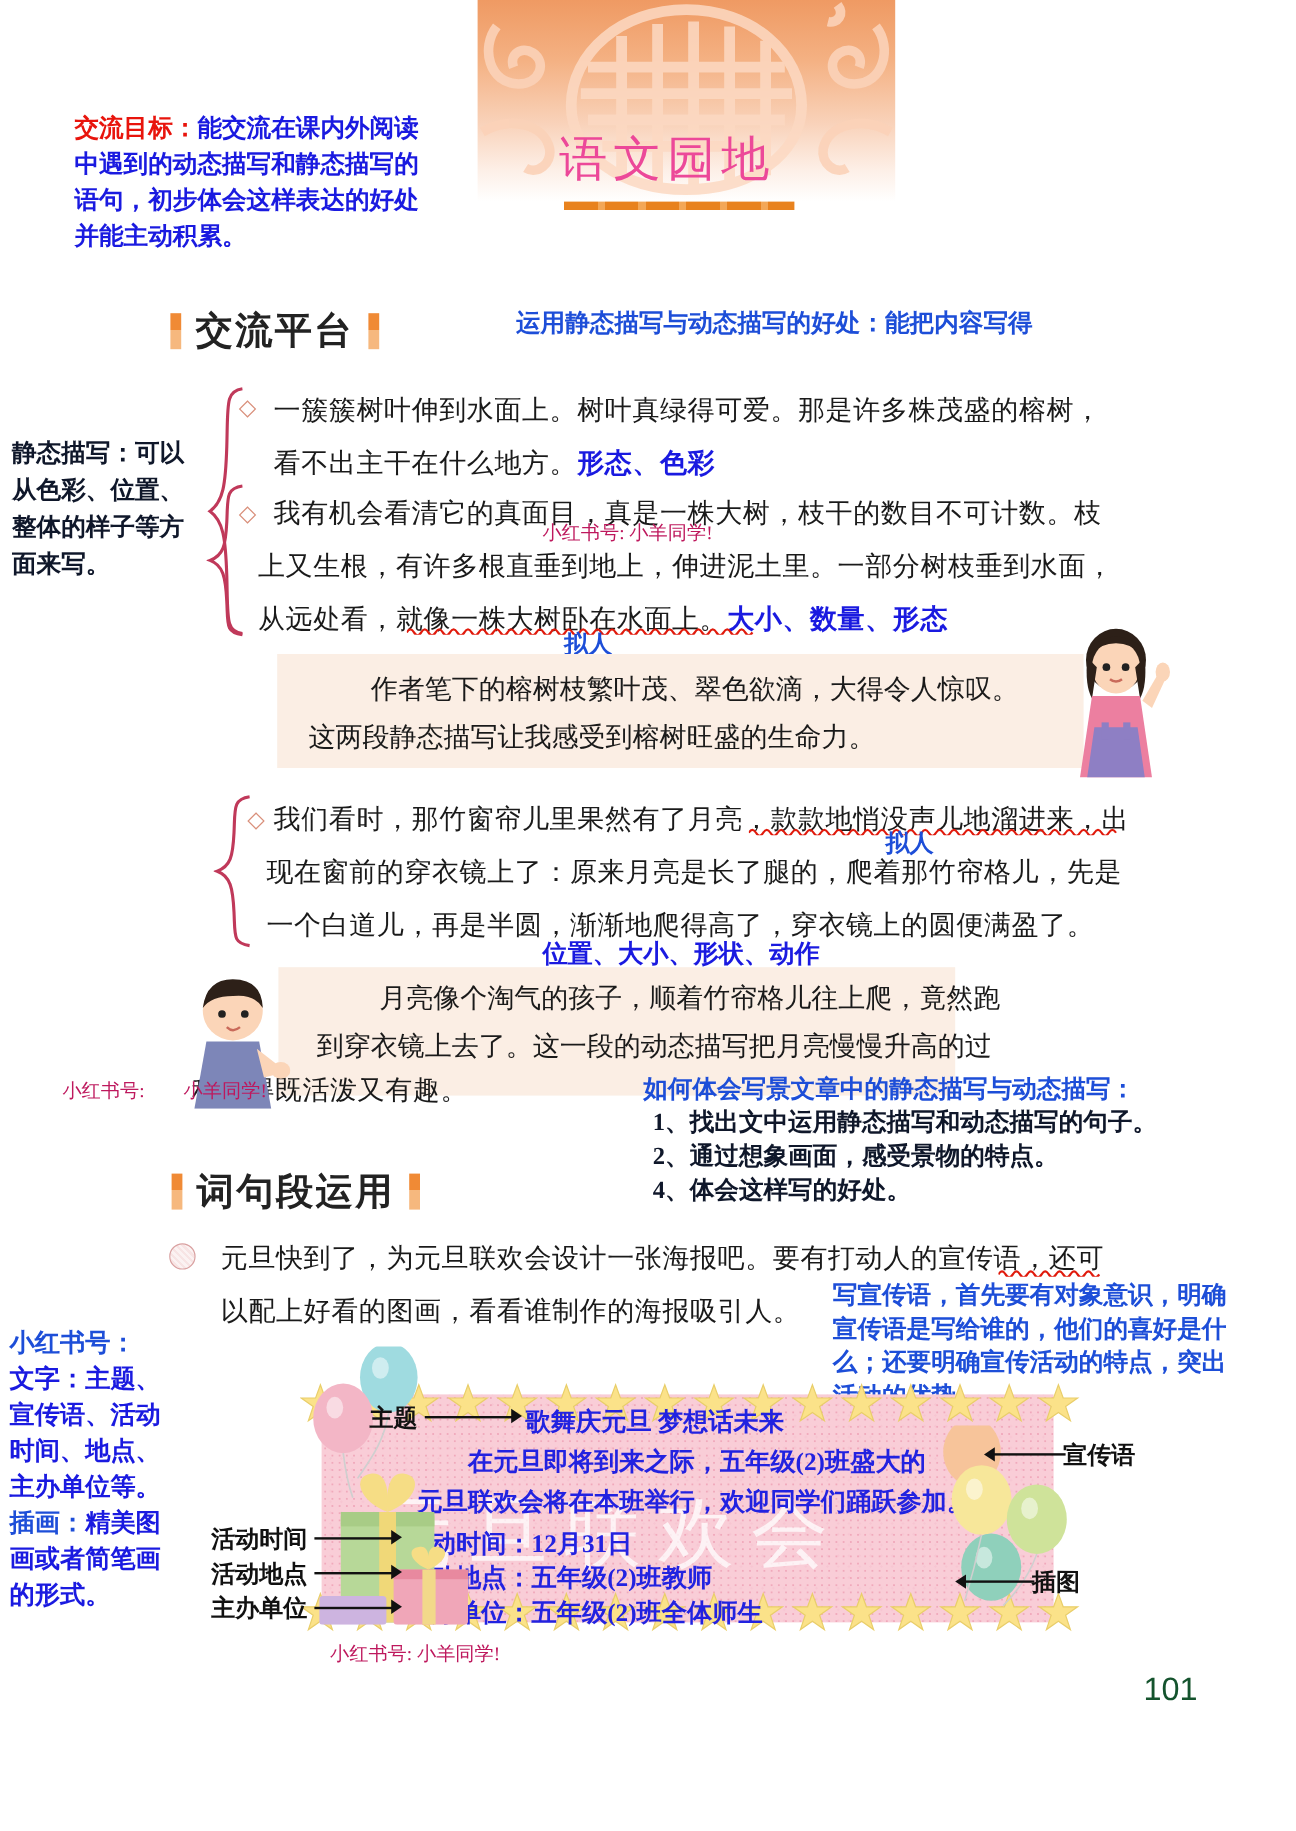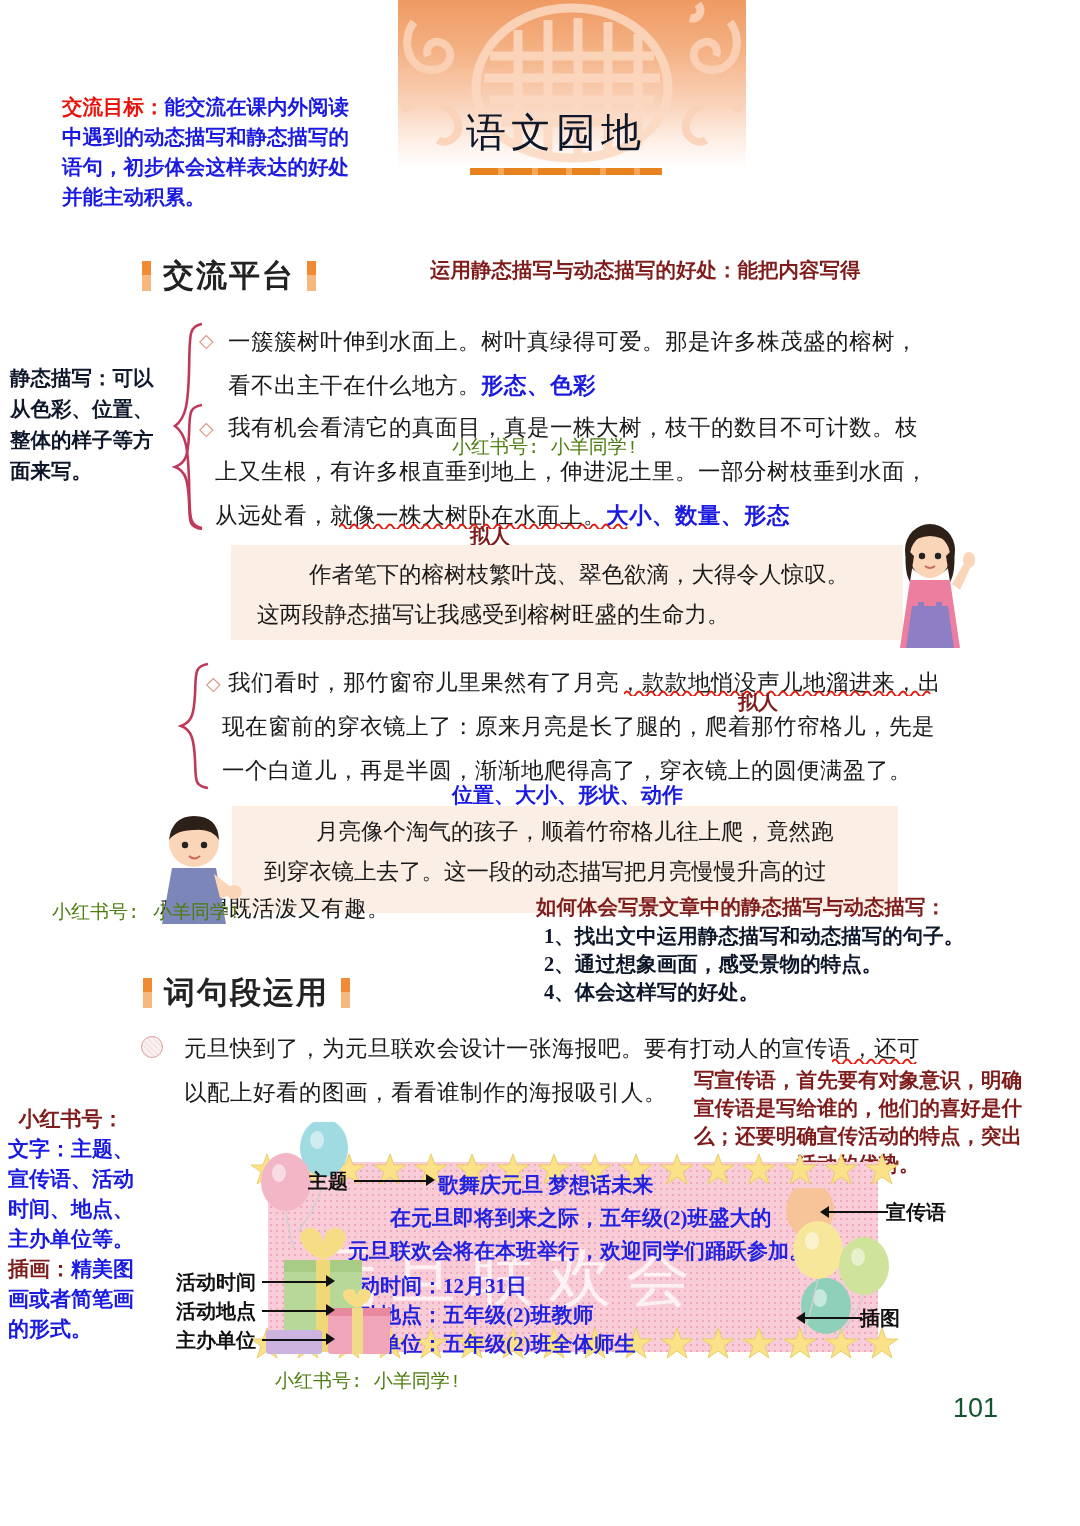--- a/index.html
+++ b/index.html
@@ -13,32 +13,32 @@
 
   
   .banner {
     position: absolute; left: 398px; top: 0; width: 348px; height: 168px;
     background: linear-gradient(180deg, #ef9a63 0%, #f4b183 30%, #f9d3bb 62%, #fdf0e8 85%, #ffffff 100%);
     overflow: hidden;
   }
   .banner svg { position:absolute; left:0; top:0; }
   .banner-title {
     position: absolute; left: 398px; top: 105px; width: 316px;
-    text-align: center; font-size: 40px; letter-spacing: 5px; color: #0f172a;
+    text-align: center; font-size: 40px; letter-spacing: 5px; color: #ec4899;
     font-family: "Liberation Serif", serif; z-index: 4;
   }
   .banner-rule {
     position: absolute; left: 470px; top: 168px; width: 192px; height: 7px; z-index: 4;
     background: repeating-linear-gradient(90deg,#e8821e 0 28px,#f3a757 28px 34px);
   }
 
   
   .ann { position: absolute; font-family: "Liberation Serif","DejaVu Serif",serif; font-weight: bold; }
   .ann div { white-space: nowrap; }
-  .red  { color: #7f1d1d; text-align: center; }
+  .red  { color: #1d4ed8; }
   .blue { color: #1a1ae0; }
   .green{ color: #0f172a; }
 
   
   #goal { left: 62px; top: 92px; font-size: 20.5px; line-height: 30px; color:#1a1ae0; }
   #goal .hd { color: #e8140c; }
 
   
   .sec-head { position: absolute; display:flex; align-items:center; gap:12px; }
   .sec-head .bar { width: 9px; height: 30px;
@@ -58,22 +58,22 @@
   .peach { position:absolute; background:#fbeee4; }
   .peach .l { position:absolute; font-size:22.5px; color:#1a1a1a; white-space:nowrap; }
 
   
   .tag-blue { color:#1a1ae0; font-weight:bold; }
 
   
   .wavy { position:absolute; height:8px; }
 
   
-  .wm { position:absolute; font-family:Liberation Mono, monospace;
-        font-size:19px; color:#4d7c0f; white-space:nowrap; }
+  .wm { position:absolute; font-family:Liberation Serif, serif;
+        font-size:16px; color:#be185d; white-space:nowrap; }
 
   
   #poster { position:absolute; left:268px; top:1162px; width:610px; height:190px;
             background:#f9cdd7; overflow:hidden; }
   #poster .grain { position:absolute; inset:0;
     background-image: radial-gradient(rgba(233,140,165,.55) 1px, transparent 1px),
                       radial-gradient(rgba(245,190,205,.5) 1px, transparent 1px);
     background-size: 6px 6px, 9px 9px; background-position: 0 0, 3px 4px; }
   #poster .ghost { position:absolute; color:#ffffff; opacity:.75; font-size:64px;
     font-family:"Liberation Serif",serif; letter-spacing:14px; white-space:nowrap; }
@@ -199,21 +199,21 @@
   <span class="dia" style="left:206px; top:672px;">◇</span>
   <div class="body-line" style="left:228px; top:667px;">我们看时，那竹窗帘儿里果然有了月亮，款款地悄没声儿地溜进来，出</div>
   <div class="body-line" style="left:222px; top:711px;">现在窗前的穿衣镜上了：原来月亮是长了腿的，爬着那竹帘格儿，先是</div>
   <div class="body-line" style="left:222px; top:755px;">一个白道儿，再是半圆，渐渐地爬得高了，穿衣镜上的圆便满盈了。</div>
   <svg class="wavy" style="left:624px; top:688px;" width="310" height="9">
     <path d="M0 6 Q3 1 6 6 T12 6 T18 6 T24 6 T30 6 T36 6 T42 6 T48 6 T54 6 T60 6 T66 6 T72 6 T78 6 T84 6 T90 6 T96 6 T102 6 T108 6 T114 6 T120 6 T126 6 T132 6 T138 6 T144 6 T150 6 T156 6 T162 6 T168 6 T174 6 T180 6 T186 6 T192 6 T198 6 T204 6 T210 6 T216 6 T222 6 T228 6 T234 6 T240 6 T246 6 T252 6 T258 6 T264 6 T270 6 T276 6 T282 6 T288 6 T294 6 T300 6 T306 6" fill="none" stroke="#e01a0c" stroke-width="1.8"></path>
   </svg>
   <div class="ann red" style="left:738px; top:689px; font-size:20px;">拟人</div>
   <div class="ann blue" style="left:452px; top:781px; font-size:21px;">位置、大小、形状、动作</div>
 
-  <div class="peach" style="left:232px; top:806px; width:666px; height:107px;">
+  <div class="peach" style="left:232px; top:806px; width:564px; height:107px;">
     <div class="l" style="left:84px; top:10px;">月亮像个淘气的孩子，顺着竹帘格儿往上爬，竟然跑</div>
     <div class="l" style="left:32px; top:50px;">到穿衣镜上去了。这一段的动态描写把月亮慢慢升高的过</div>
   </div>
   <div class="body-line" style="left:160px; top:893px;">程写得既活泼又有趣。</div>
 
   <svg style="position:absolute;left:148px;top:812px;" width="94" height="112">
     <ellipse cx="46" cy="30" rx="25" ry="25" fill="#fbd5b8"></ellipse>
     <path d="M21 28 Q24 4 46 4 Q70 4 71 28 Q64 16 46 18 Q28 18 21 28Z" fill="#2d2018"></path>
     <circle cx="37" cy="33" r="3.2" fill="#222"></circle>
       <circle cx="56" cy="33" r="3.2" fill="#222"></circle>

